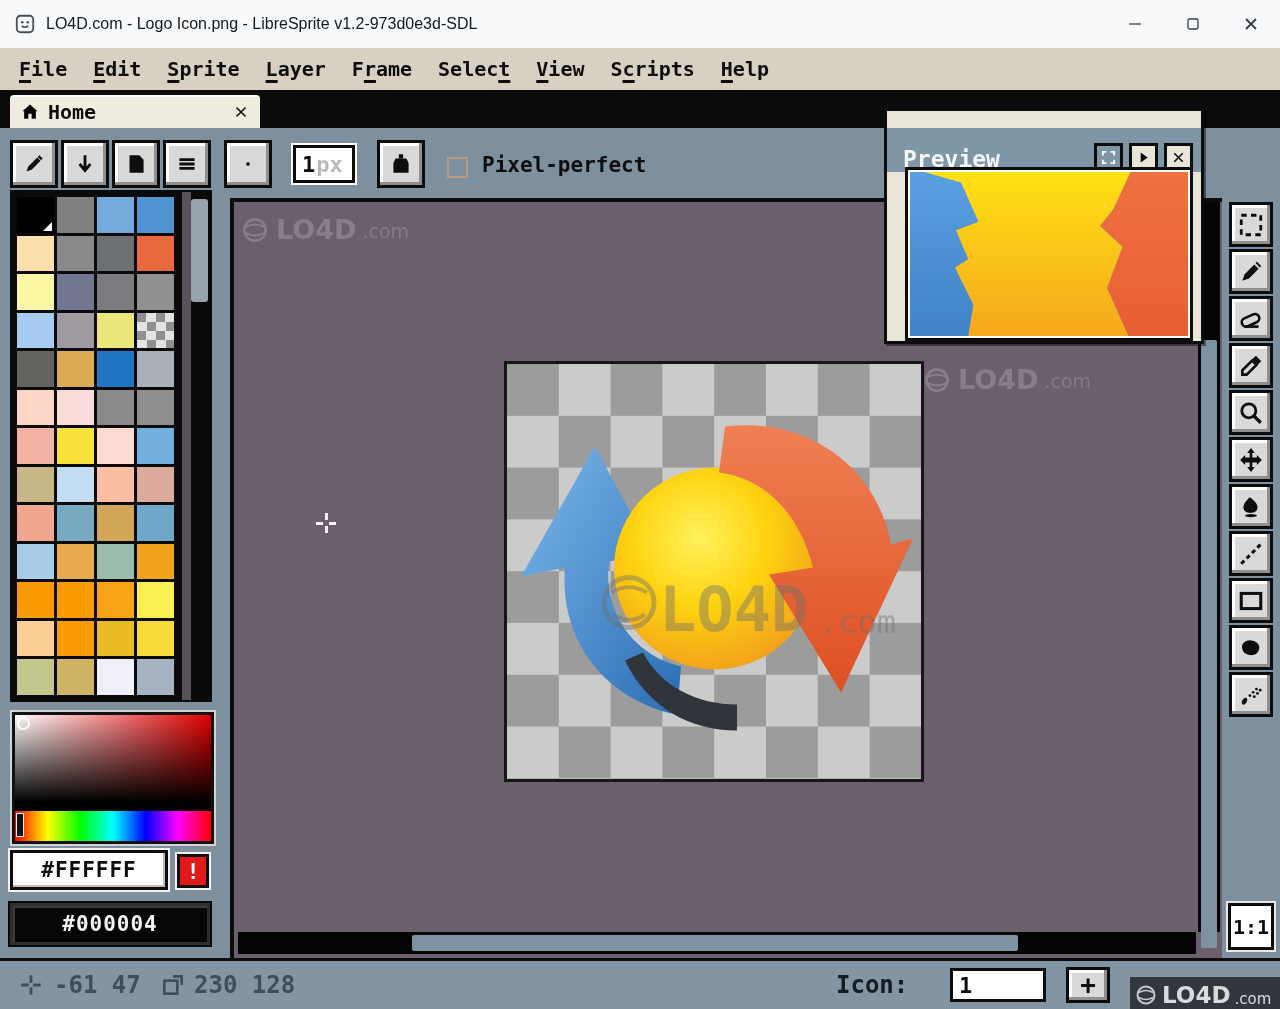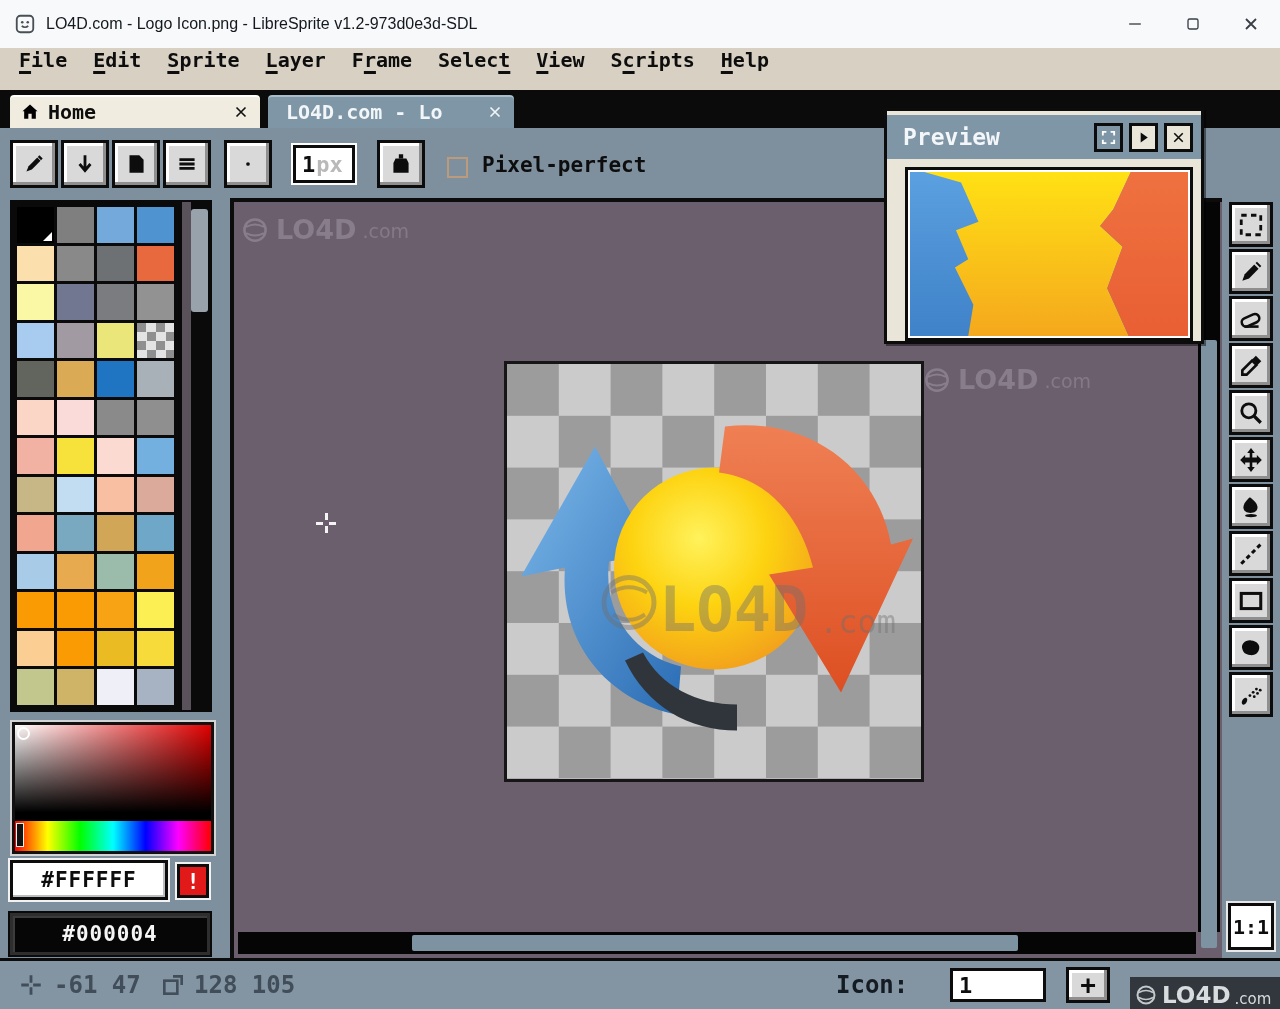--- a/index.html
+++ b/index.html
@@ -13,21 +13,21 @@
             border-bottom:1px solid #d8dbde;display:flex;align-items:center;
             font-family:"Liberation Sans",sans-serif;}
   .app-ico{width:22px;height:22px;margin-left:14px;color:#4a4f56;}
   .title-text{margin-left:10px;font-size:16px;color:#15181c;}
   .win-controls{position:absolute;right:0;top:0;height:48px;display:flex;}
   .win-btn{width:58px;height:48px;display:flex;align-items:center;justify-content:center;color:#3a3f45;}
   .win-btn svg{width:20px;height:20px;}
 
   
   .menubar{position:absolute;left:0;top:48px;width:1280px;height:42px;background:var(--menubar,#d7d0c3);
-           display:flex;padding-left:6px;box-sizing:border-box;}
+           display:flex;align-items:center;padding-left:6px;box-sizing:border-box;}
   .menu-item{font-size:20px;padding:0 13px;letter-spacing:0px;cursor:default;}
   .menu-item .ul{text-decoration:underline;text-decoration-thickness:2.5px;text-underline-offset:4px;}
 
   
   .tabbar{position:absolute;left:0;top:90px;width:1280px;height:38px;background:#0b0b0b;}
   .tab{position:absolute;top:3px;height:35px;display:flex;align-items:center;box-sizing:border-box;
        border:2px solid #0b0b0b;border-bottom:none;border-radius:6px 6px 0 0;padding:0 10px;}
   .tab-home{left:8px;width:254px;background:var(--tab-home-bg,#f0ecdf);box-shadow:inset 0 2px 0 #ffffff;justify-content:center;}
   .tab-doc{left:266px;width:250px;background:var(--tab-active-bg,#7e96a5);color:#f2f6f8;box-shadow:inset 0 2px 0 #a9bcc8;}
   .tab-label{font-size:20px;font-weight:700;margin-left:8px;white-space:nowrap;overflow:hidden;}
@@ -45,21 +45,21 @@
   #ctx-buttons .ctx-btn{position:static;}
   #ctx-buttons{position:absolute;left:10px;top:12px;display:flex;gap:3px;}
   .size-input{position:absolute;left:293px;top:17px;width:62px;height:38px;background:#fff;
               border:3px solid #0c0c0c;box-shadow:0 0 0 2px #fdfdfd;box-sizing:border-box;
               display:flex;align-items:center;padding-left:6px;font-size:22px;font-weight:700;}
   .size-unit{color:#b9b9b9;margin-left:1px;}
   .checkbox{position:absolute;left:447px;top:157px;width:17px;height:17px;border:2px solid #bb9a7d;background:transparent;}
   .ctx-label{position:absolute;left:482px;top:153px;font-size:21px;}
 
   
-  .leftpanel{position:absolute;left:0;top:198px;width:230px;height:760px;background:var(--chrome,#7e8f9e);}
+  .leftpanel{position:absolute;left:0;top:188px;width:230px;height:760px;background:var(--chrome,#7e8f9e);}
   .palette{position:absolute;left:12px;top:4px;width:198px;height:508px;background:#0a0a0a;box-shadow:0 0 0 2px #0a0a0a;}
   #palette-grid{position:absolute;left:5px;top:5px;width:158px;display:grid;
                 grid-template-columns:repeat(4,37px);grid-auto-rows:35.5px;gap:3px;}
   .swatch{width:37px;height:35.5px;}
   .swatch.checker{background:repeating-conic-gradient(#e3e3e3 0 25%,#8f8f8f 0 50%) 0 0/19px 18px;}
   .swatch.selected{position:relative;}
   .swatch.selected::after{content:"";position:absolute;right:2px;bottom:2px;width:0;height:0;
                           border-left:9px solid transparent;border-bottom:9px solid #fff;}
   .pal-track{position:absolute;left:170px;top:0;width:9px;height:100%;background:#5a525a;}
   .pal-thumb{position:absolute;left:179px;top:7px;width:17px;height:103px;background:#98a2aa;border-radius:3px;}
@@ -107,22 +107,22 @@
   #right-tools{position:absolute;left:7px;top:4px;display:flex;flex-direction:column;gap:2px;}
   .tool-btn{width:44px;height:45px;display:flex;align-items:center;justify-content:center;color:#0d0d0d;}
   .tool-btn svg{width:26px;height:26px;}
   .one-one{position:absolute;left:6px;top:705px;width:46px;height:47px;display:flex;align-items:center;
            justify-content:center;font-size:20px;font-weight:700;background:#fff;border:3px solid #0c0c0c;
            box-shadow:0 0 0 2px #e8e8e8, inset 0 0 0 2px #fff;box-sizing:border-box;}
 
   
   .preview-win{position:absolute;left:884px;top:108px;width:320px;height:236px;border:3px solid #0c0c0c;
                background:#e9e5d9;box-sizing:border-box;z-index:20;box-shadow:2px 2px 0 rgba(0,0,0,.45);}
-  .preview-title{position:absolute;left:0;top:4px;width:100%;height:44px;background:var(--tab-active-bg,#7e96a5);
-                 display:flex;align-items:center;box-sizing:border-box;padding:0 8px 0 16px;}
+  .preview-title{position:absolute;left:0;top:17px;width:100%;height:44px;background:var(--tab-active-bg,#7e96a5);
+                 display:flex;align-items:flex-end;box-sizing:border-box;padding:0 8px 0 16px;}
   .preview-title .t{color:#f4f7f9;font-size:23px;font-weight:700;}
   .pv-btns{margin-left:auto;display:flex;gap:6px;}
   .pv-btn{width:29px;height:29px;border:3px solid #0c0c0c;box-sizing:border-box;background:#e9e5d9;
           color:#0d0d0d;display:flex;align-items:center;justify-content:center;}
   .pv-btn.dark{background:var(--tab-active-bg,#7e96a5);color:#fff;}
   .pv-btn svg{width:17px;height:17px;}
   .preview-img{position:absolute;left:18px;top:56px;width:278px;height:164px;border:3px solid #0c0c0c;
                background:#fff;padding:2px;box-sizing:content-box;}
 
   
@@ -196,28 +196,20 @@
     </div>
 
   <div class="tabbar">
     <div class="tab tab-home">
       <span class="tab-ico">
           <svg viewBox="0 0 24 24">
             <path d="M12 3L3 11h2v9h5v-6h4v6h5v-9h2z" fill="currentColor"></path>
           </svg>
         </span>
       <span class="tab-label pix">Home</span>
-      <span class="tab-close">
-          <svg viewBox="0 0 24 24">
-            <path d="M6 6l12 12M18 6L6 18" stroke="currentColor" stroke-width="2.2"></path>
-          </svg>
-        </span>
-    </div>
-    <div class="tab tab-doc">
-      <span class="tab-label pix">LO4D.com - Lo</span>
       <span class="tab-close">
           <svg viewBox="0 0 24 24">
             <path d="M6 6l12 12M18 6L6 18" stroke="currentColor" stroke-width="2.2"></path>
           </svg>
         </span>
     </div>
   </div>
 
   <div class="contextbar">
     <div id="ctx-buttons">
@@ -567,21 +559,21 @@
           <path d="M12 3v7M12 14v7M3 12h7M14 12h7" stroke="currentColor" stroke-width="2.6"></path>
         </svg>
       </span>
     <span class="sb-text pix" style="left:54px;color:#414d58;">-61 47</span>
     <span class="sb-ico" style="left:160px;">
         <svg viewBox="0 0 24 24">
           <rect x="4" y="8" width="12" height="12" fill="none" stroke="currentColor" stroke-width="2.4"></rect>
           <path d="M12 4h8v8" fill="none" stroke="currentColor" stroke-width="2.4"></path>
         </svg>
       </span>
-    <span class="sb-text pix" style="left:194px;color:#414d58;">128 105</span>
+    <span class="sb-text pix" style="left:194px;color:#414d58;">230 128</span>
 
     <span class="frame-label pix">Icon:</span>
     <div class="frame-input pix">1</div>
     <div class="plus-btn btn3d pix">+</div>
     <div class="wm-strip">
       <span class="g">
           <svg viewBox="0 0 24 24">
             <circle cx="12" cy="12" r="8.5" fill="none" stroke="currentColor" stroke-width="2"></circle>
             <path d="M5 9.5c4.5-2.5 9.5-2.5 14 0M5 14.5c4.5 2.5 9.5 2.5 14 0" fill="none" stroke="currentColor" stroke-width="1.5"></path>
           </svg>

